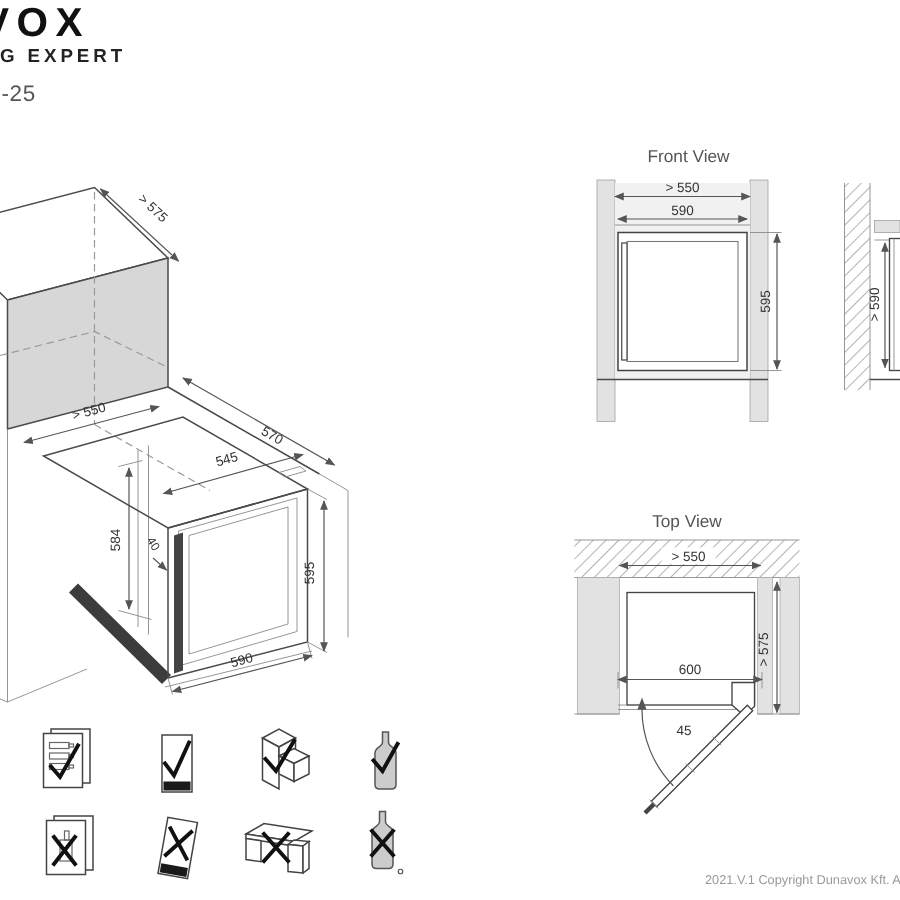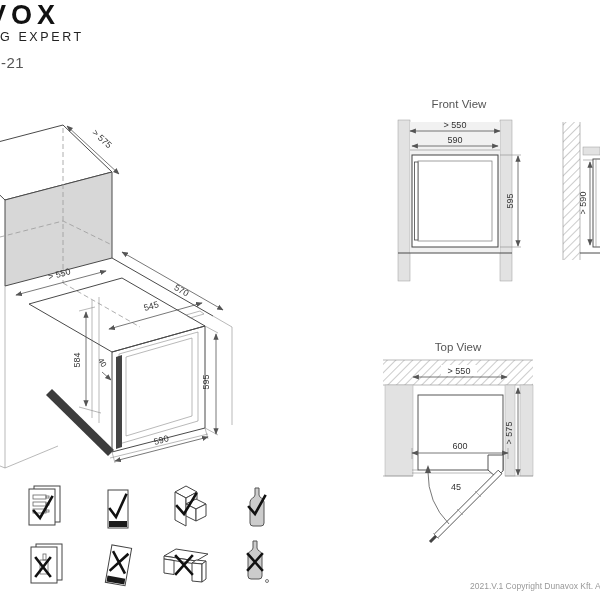--- a/index.html
+++ b/index.html
@@ -1,20 +1,20 @@
 <!DOCTYPE html>
 <html><head>
 <meta charset="utf-8">
 <style>
   html,body{margin:0;padding:0;background:#fff;width:600px;height:600px;overflow:hidden;
     font-family:"Liberation Sans",sans-serif;position:relative}
   .stage{position:absolute;inset:0;width:600px;height:600px}
   .logo-word{position:absolute;top:0px;left:-12px;font-size:27px;font-weight:800;
     letter-spacing:5px;color:#111;white-space:nowrap}
-  .logo-tag{position:absolute;top:30px;left:0px;font-size:12.5px;font-weight:400;
+  .logo-tag{position:absolute;top:30px;left:0px;font-size:12.5px;font-weight:700;
     letter-spacing:2.6px;color:#222;white-space:nowrap}
   .model{position:absolute;top:54px;left:1px;font-size:15px;color:#555;letter-spacing:.4px}
   .copyright{position:absolute;top:581px;left:470px;font-size:8.5px;color:#999;white-space:nowrap}
   svg text{font-family:"Liberation Sans",sans-serif}
   .dim{font-size:9px;fill:#333}
   .dimS{font-size:8px;fill:#333}
   .vtitle{font-size:11.5px;fill:#555}
   .ln{stroke:#4a4a4a;stroke-width:1;fill:none}
   .lt{stroke:#8a8a8a;stroke-width:.6;fill:none}
   .dm{stroke:#555;stroke-width:.8;fill:none}
@@ -22,21 +22,21 @@
   .icn{stroke:#444;stroke-width:1;fill:#fff}
   .chk{stroke:#111;stroke-width:2.6;fill:none;stroke-linecap:square}
 </style>
 </head>
 <body>
 
 <div class="stage">
 
   <div class="logo-word">VOX</div>
   <div class="logo-tag">G EXPERT</div>
-  <div class="model">-21</div>
+  <div class="model">-25</div>
 
   <svg class="stage" viewBox="0 0 600 600">
     <defs>
       <marker id="ae" viewBox="0 0 10 10" refX="9" refY="5" markerWidth="6.5" markerHeight="6.5" orient="auto" markerUnits="userSpaceOnUse">
           <path d="M0,1 L10,5 L0,9 Z" fill="#555"></path>
         </marker>
       <marker id="as" viewBox="0 0 10 10" refX="9" refY="5" markerWidth="6.5" markerHeight="6.5" orient="auto-start-reverse" markerUnits="userSpaceOnUse">
           <path d="M0,1 L10,5 L0,9 Z" fill="#555"></path>
         </marker>
       <pattern id="hatch" width="6" height="6" patternUnits="userSpaceOnUse" patternTransform="rotate(45)">

